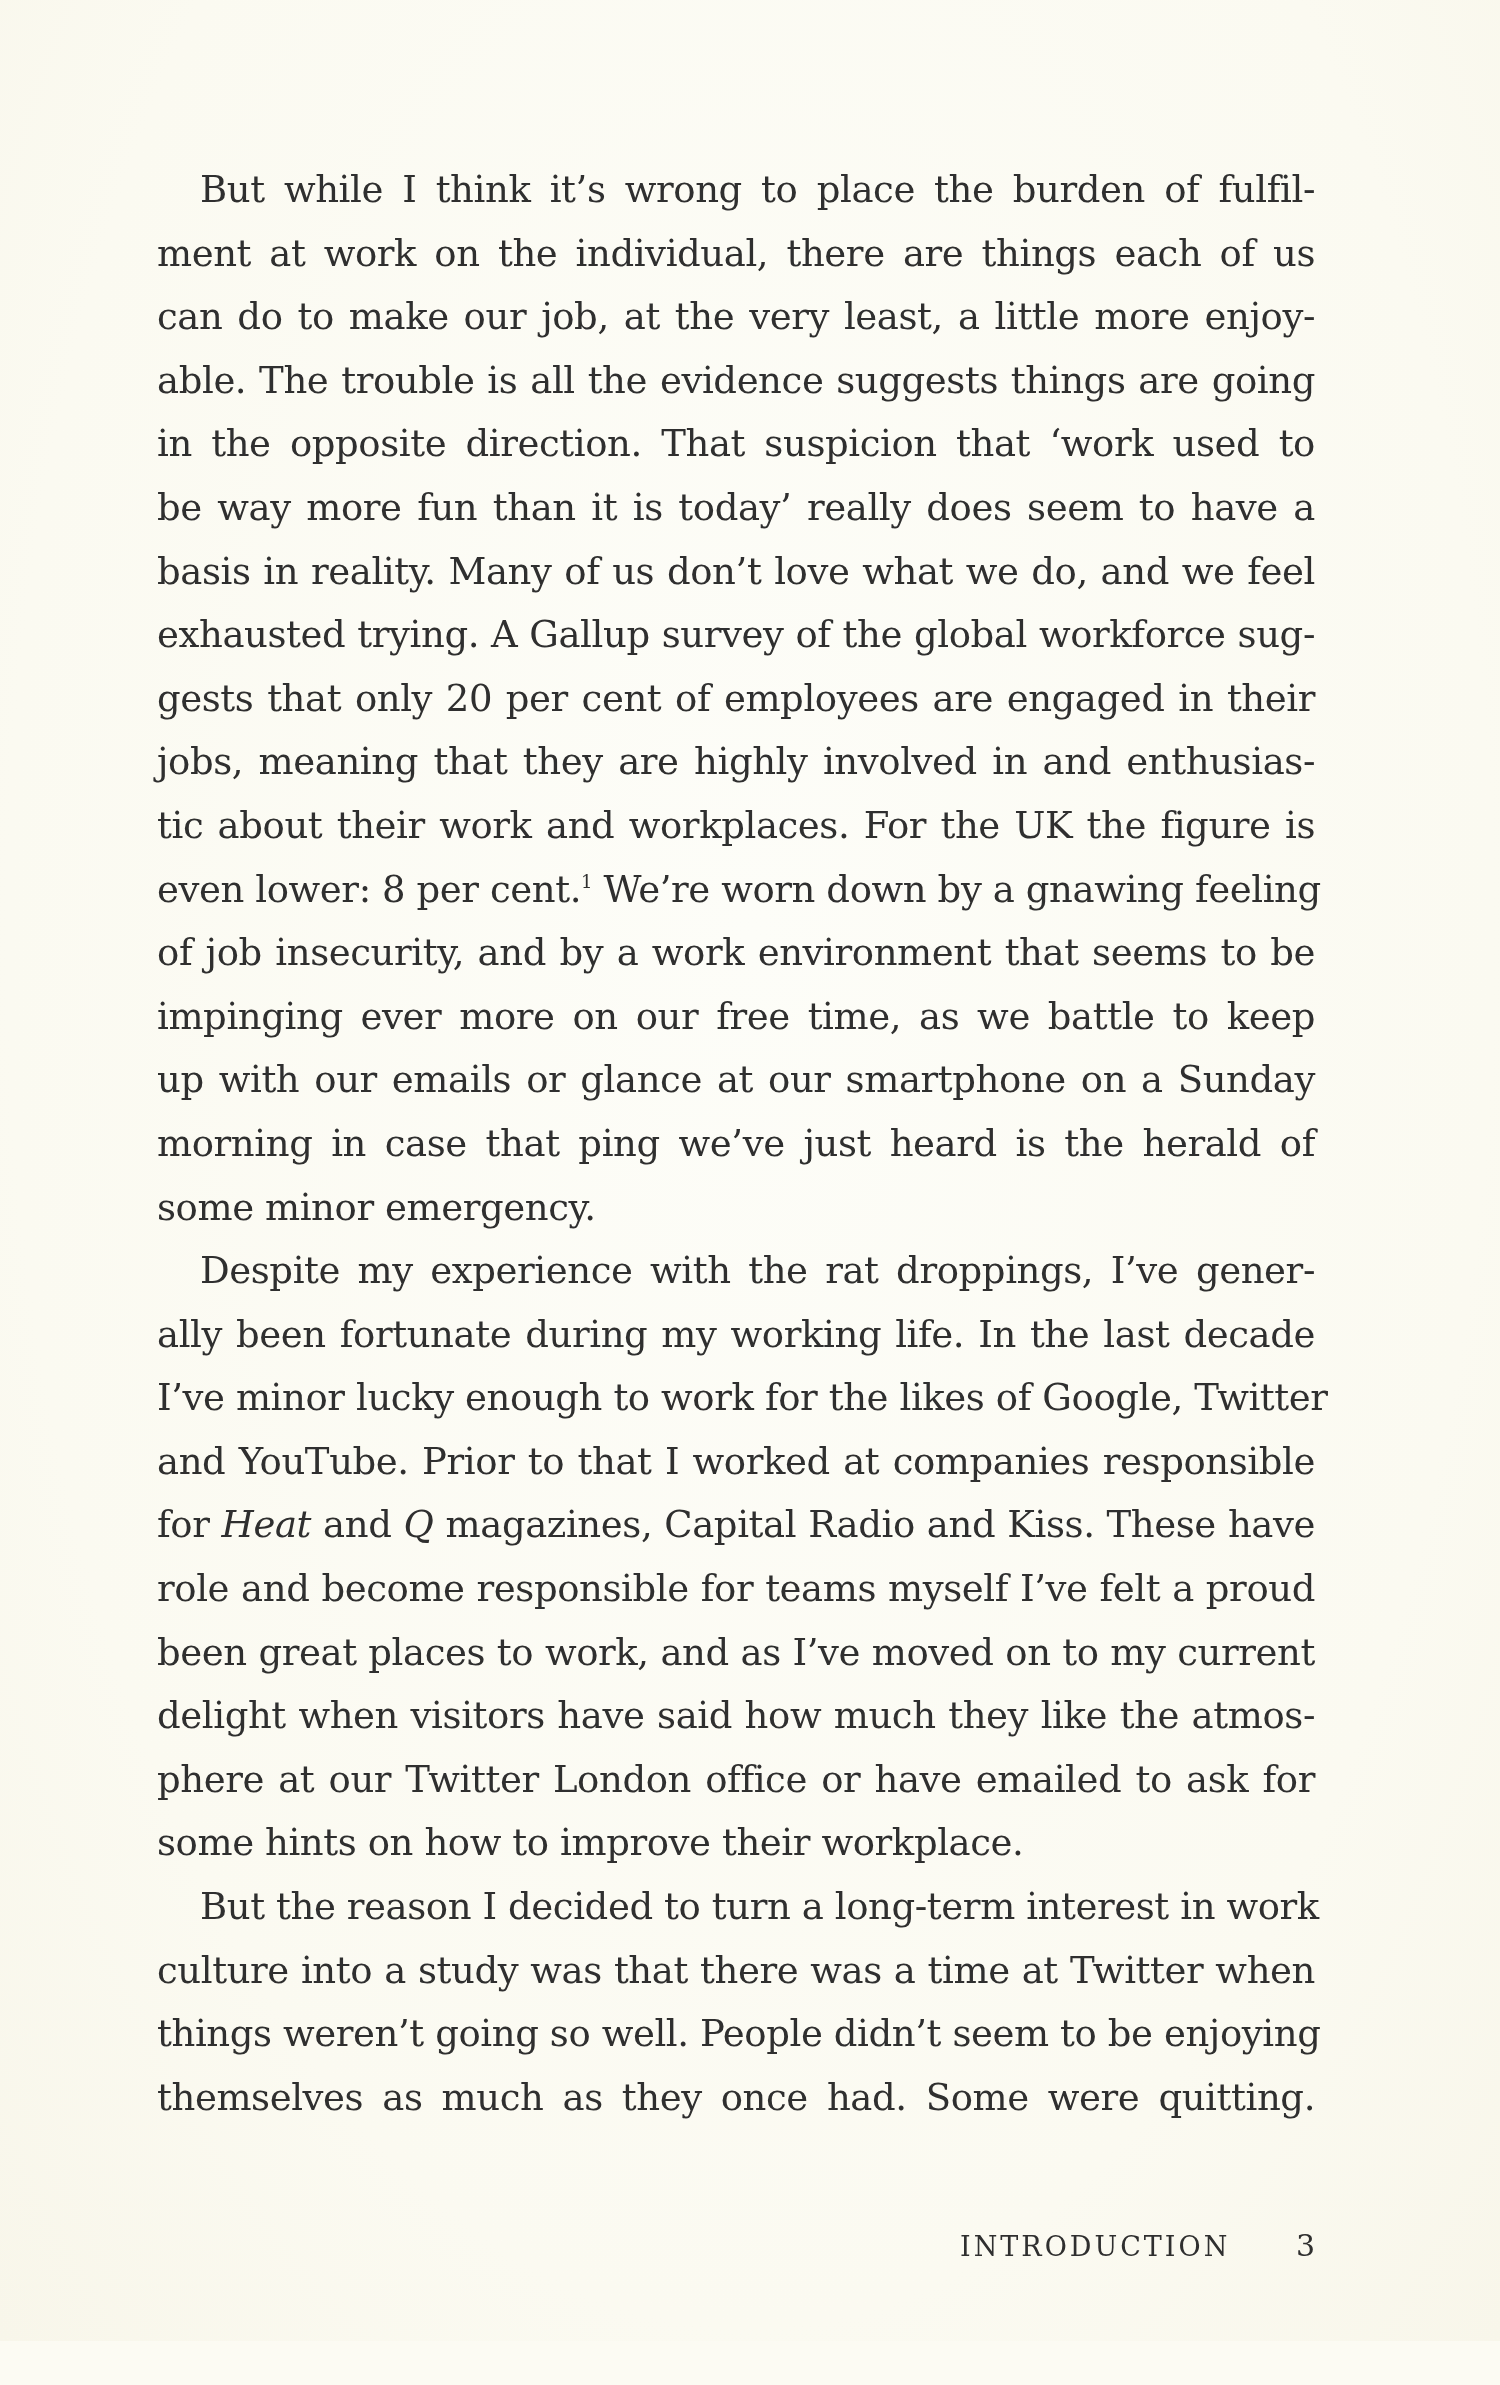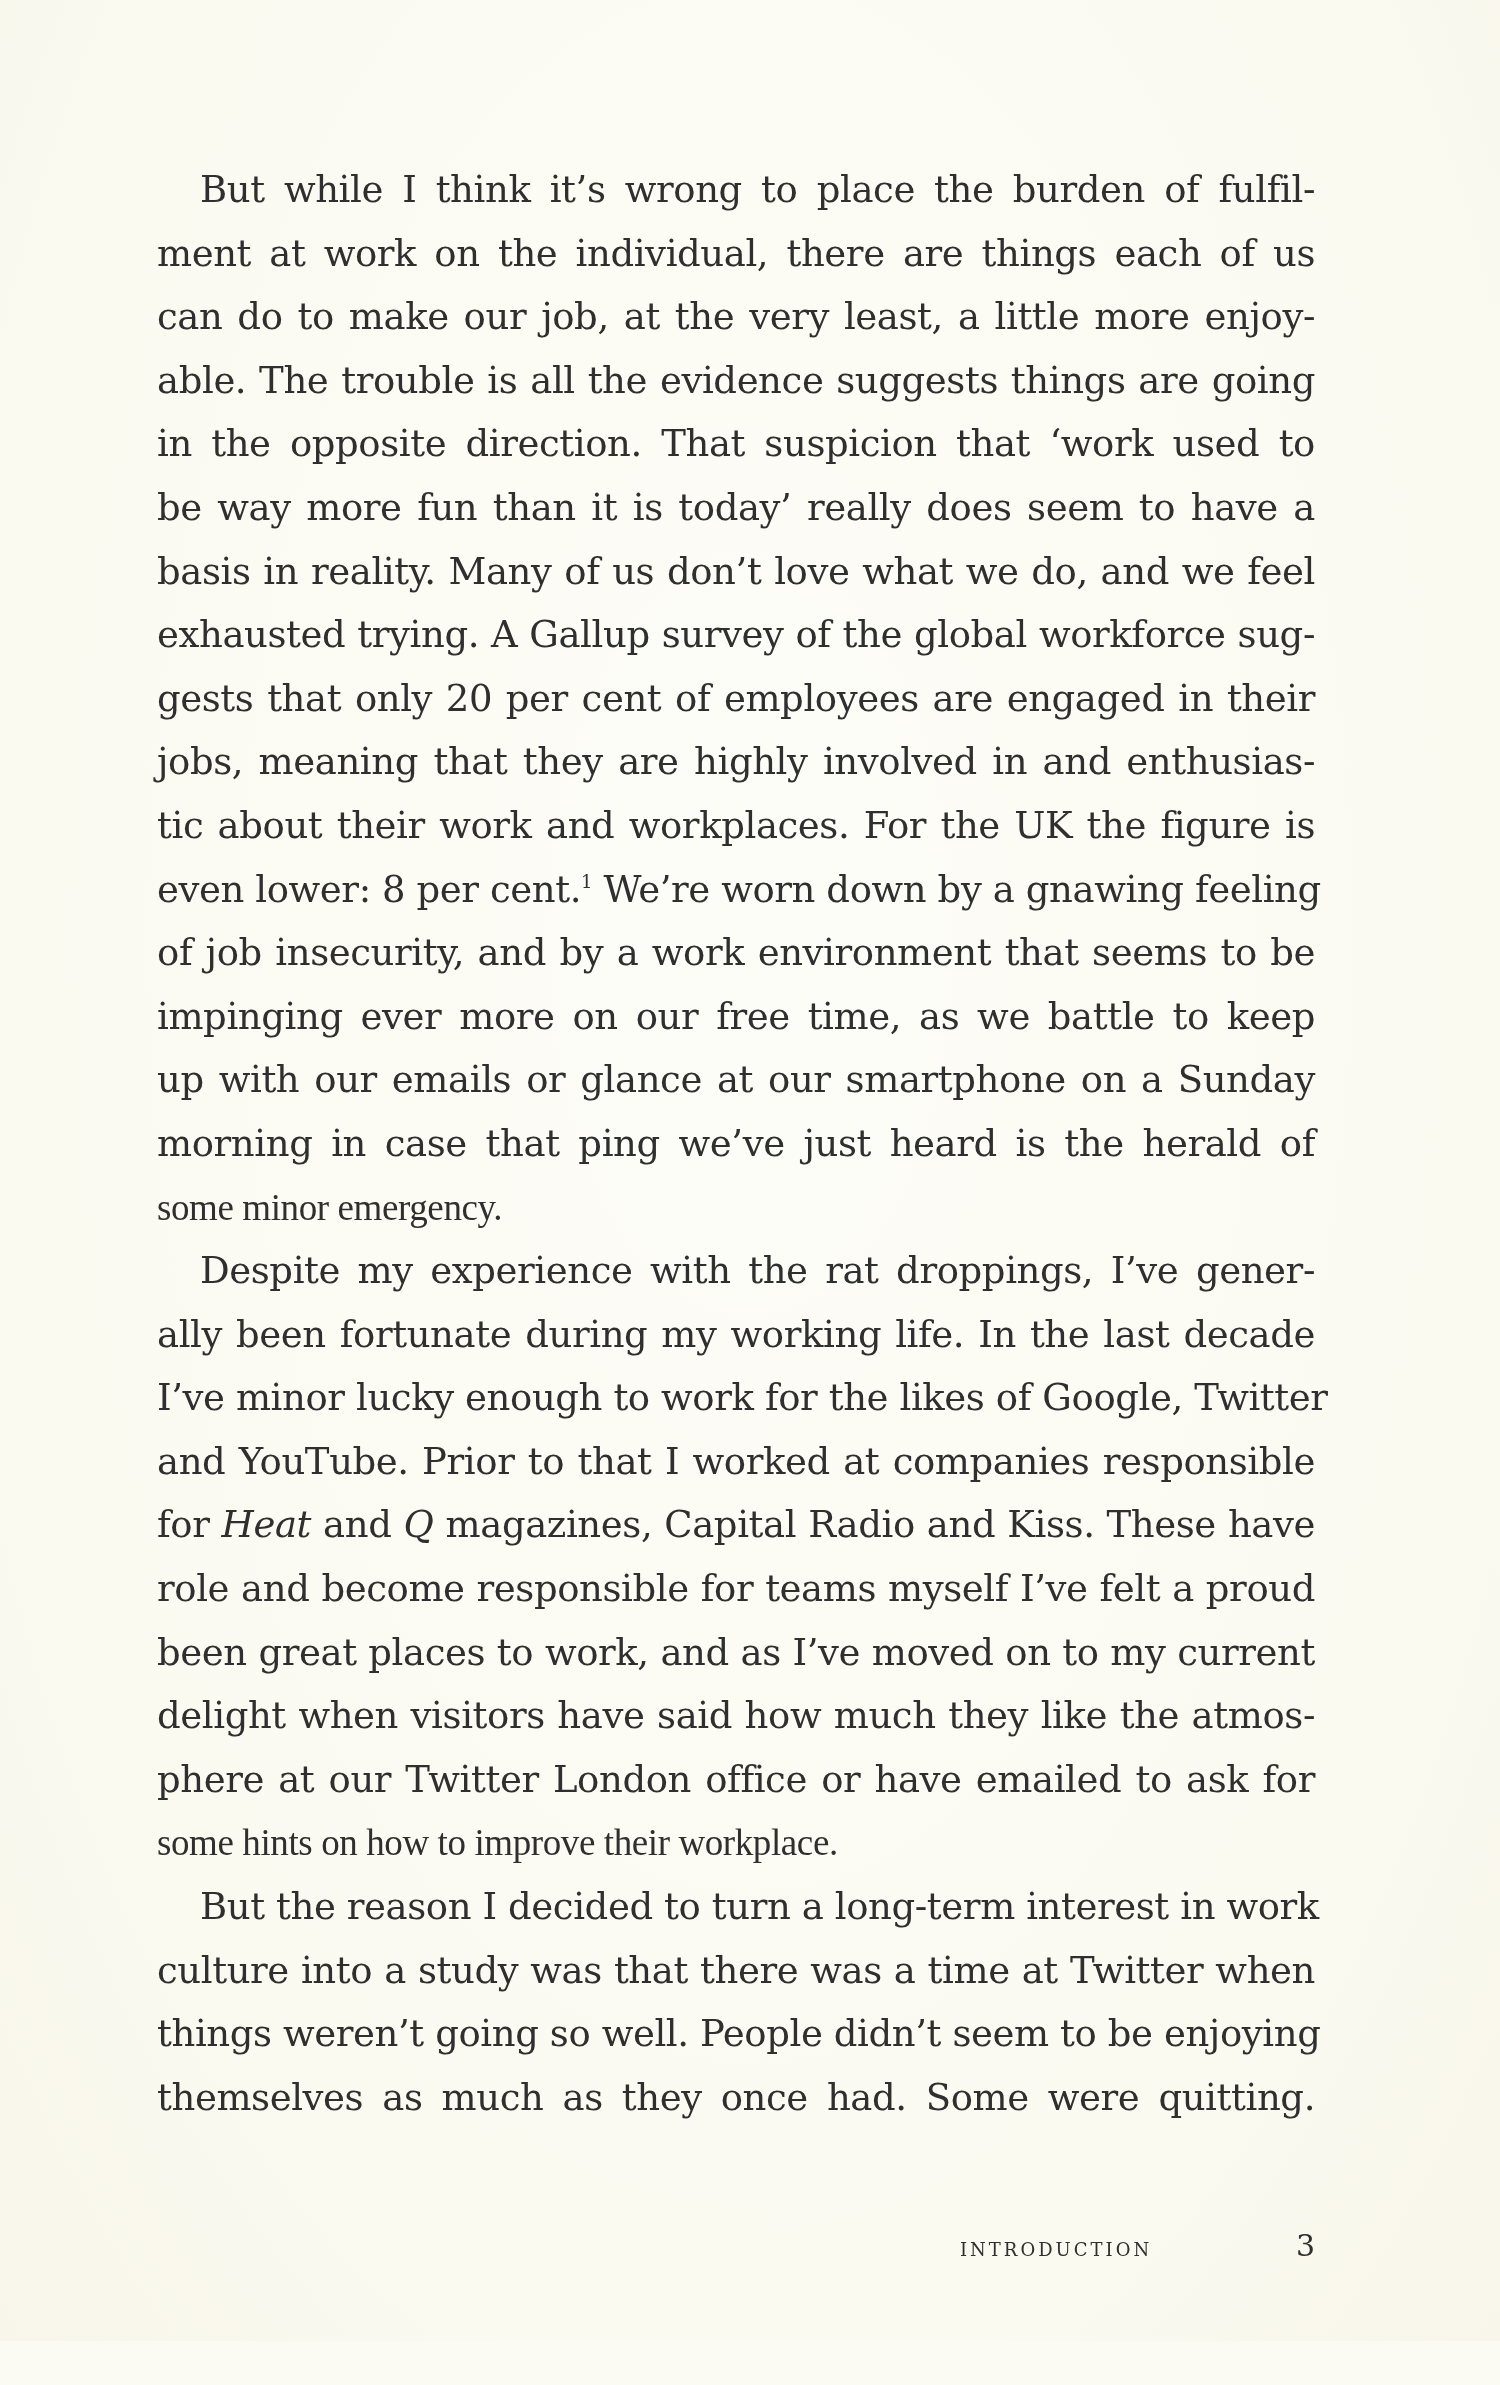--- a/index.html
+++ b/index.html
@@ -25,36 +25,36 @@
     display: block;
     height: 63.6px;
     line-height: 63.6px;
     font-size: 37px;
     white-space: nowrap;
     text-align: justify;
     text-align-last: justify;
     letter-spacing: -0.4px;
   }
   .line.indent { padding-left: 43px; }
-  .line.last { text-align-last: left; font-family: Liberation Serif, serif; }
+  .line.last { text-align-last: left; }
   .line.full-last { text-align-last: justify; }
   .line em { font-style: italic; }
   .line sup { font-size: 18px; vertical-align: 14px; line-height: 0; }
   .running-foot {
     position: absolute;
     left: 960px;
     top: 2228px;
     width: 355px;
     height: 40px;
     display: flex;
     justify-content: space-between;
     align-items: baseline;
   }
   .running-head {
-    font-size: 18px;
+    font-size: 27px;
     letter-spacing: 3px;
     color: #2f2f2f;
   }
   .page-number {
     font-size: 30px;
     color: #2f2f2f;
   }
 </style>
 </head>
 <body>

